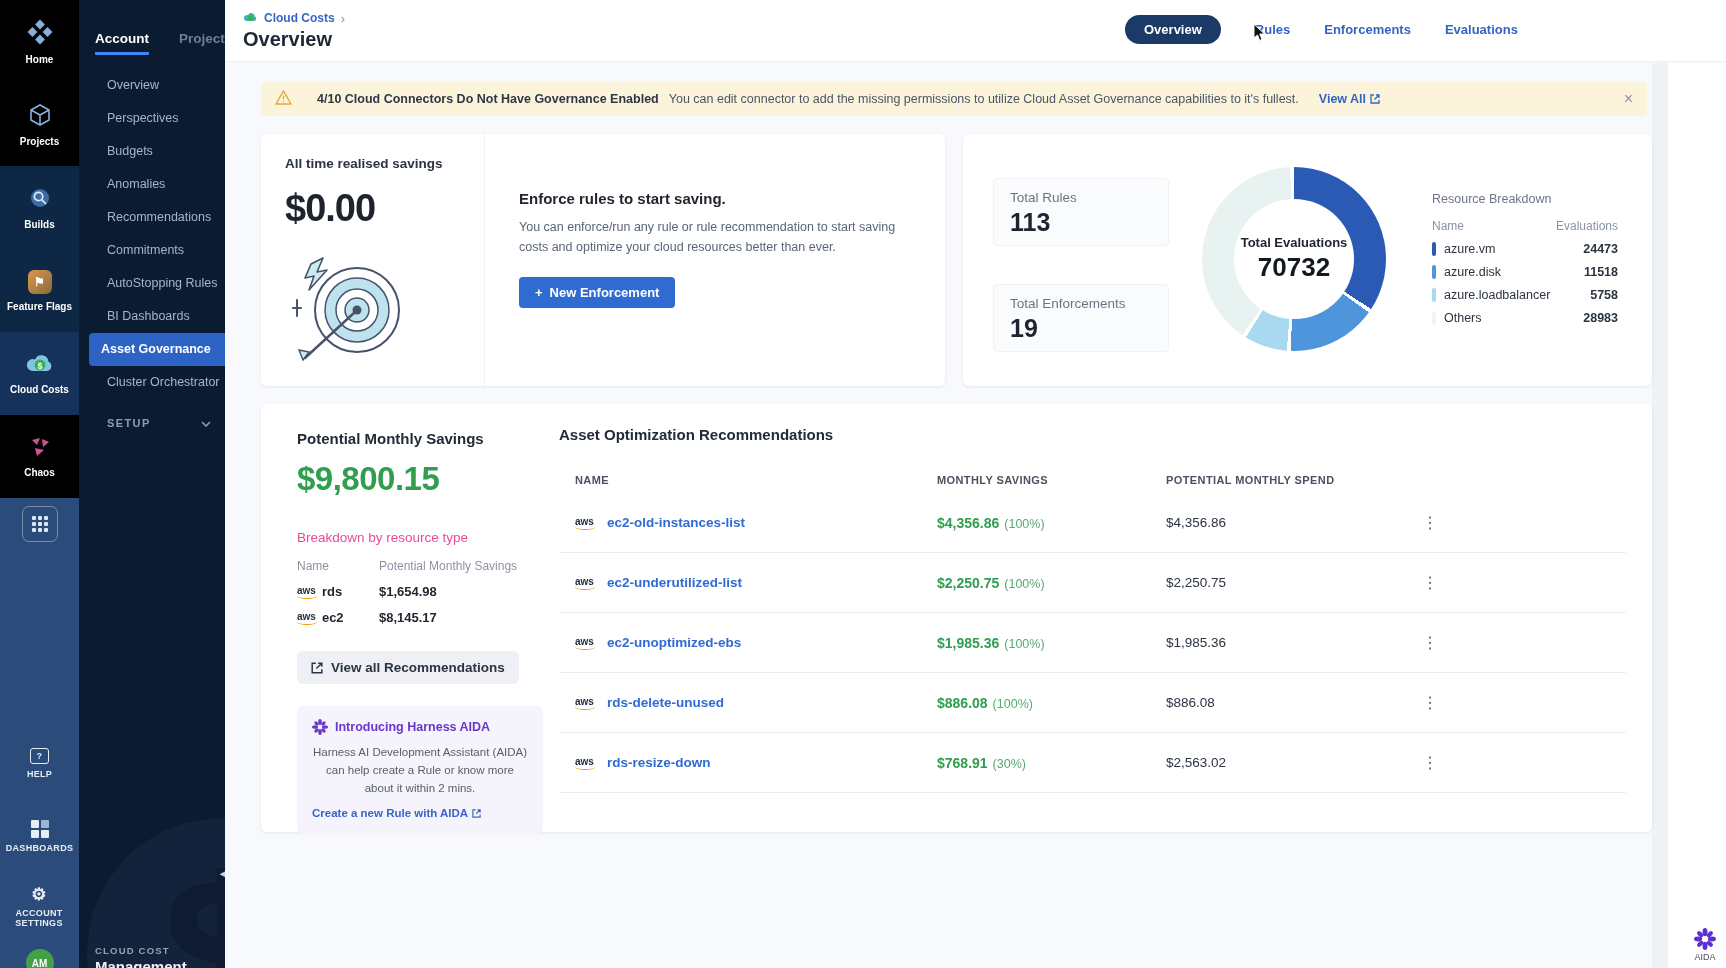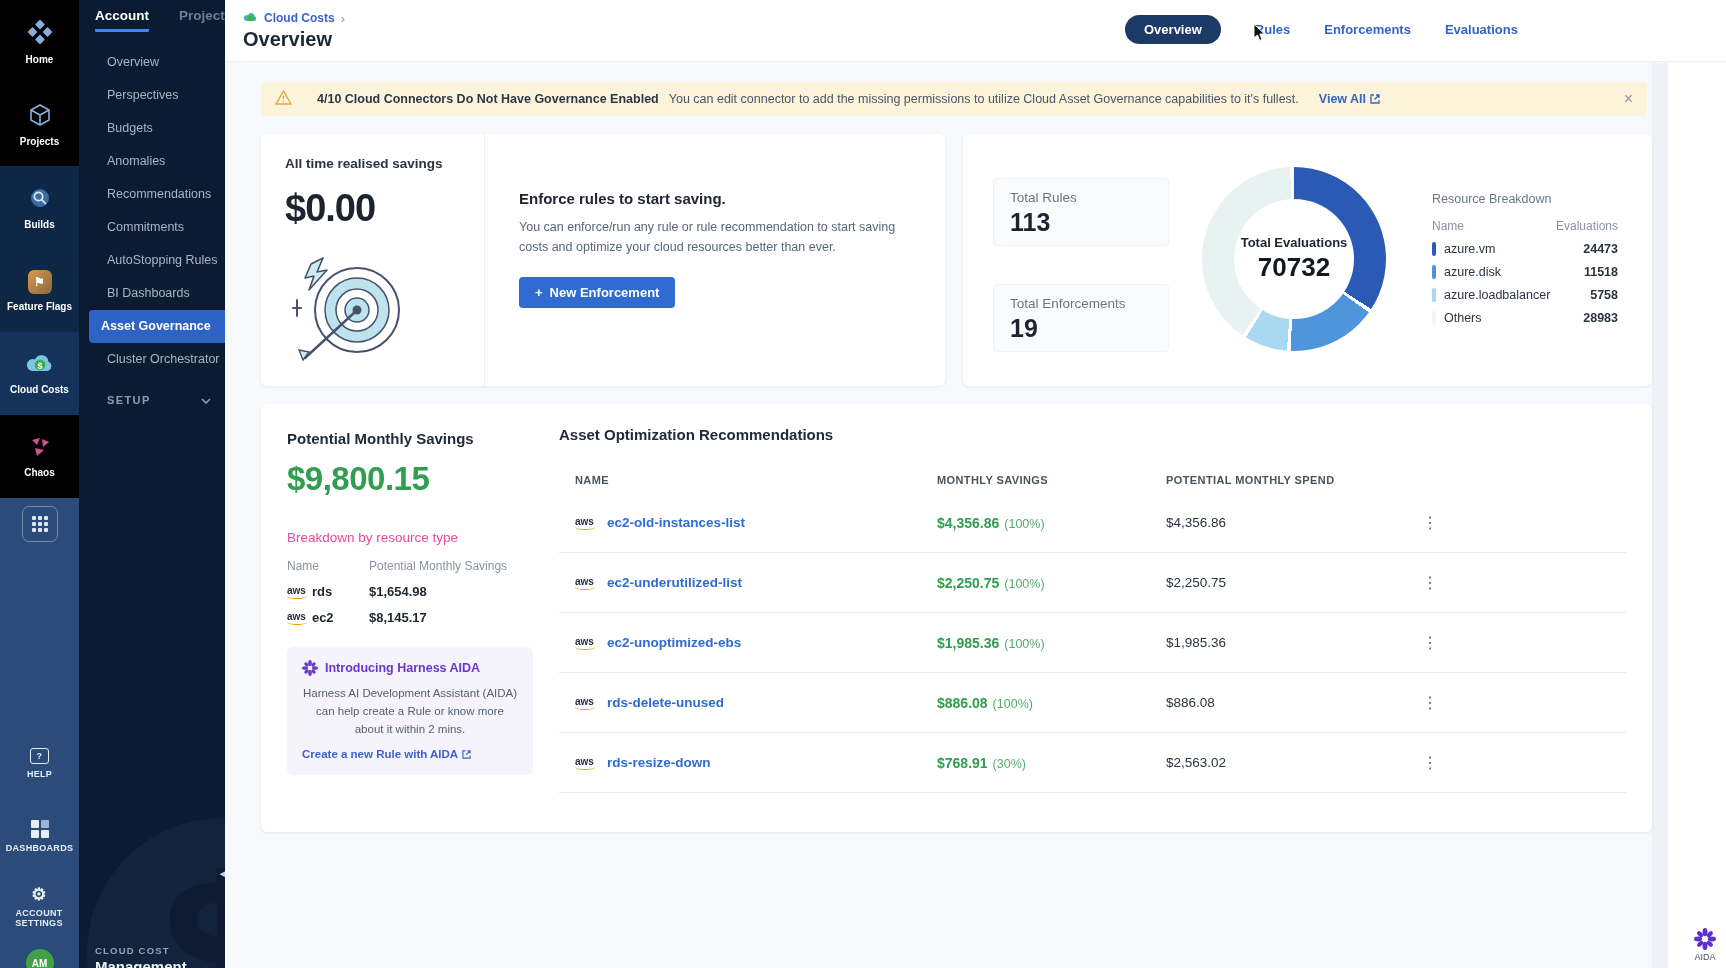--- a/index.html
+++ b/index.html
@@ -27,21 +27,21 @@
   .dash-ico { display:grid; grid-template-columns:8px 8px; grid-template-rows:8px 8px; gap:2px; }
   .dash-ico i { background:#e7edf5; border-radius:1px; }
   .dash-ico i:nth-child(2){ background:#9fb4d0; }
   .gear { font-size:17px; line-height:17px; color:#e7edf5; }
   .avatar { position:absolute; left:50%; transform:translateX(-50%); bottom:-9px; width:28px; height:28px; border-radius:50%;
             background:#43a047; color:#fff; font-size:10px; font-weight:bold;
             display:flex; align-items:center; justify-content:center; cursor:pointer; }
 
   
   .sidebar { position:absolute; left:79px; top:0; width:146px; height:968px; background:#0b1b31; overflow:hidden; z-index:4; }
-  .side-tabs { display:flex; gap:30px; padding:8px 0 0 16px; }
+  .side-tabs { display:flex; gap:30px; padding:31px 0 0 16px; }
   .side-tab { font-size:13.5px; color:#6e8096; font-weight:bold; cursor:pointer; padding-bottom:6px; }
   .side-tab.active { color:#fff; border-bottom:3px solid #4285f4; border-radius:1px; }
   .menu { margin-top:14px; }
   .menu-item { height:33px; line-height:33px; padding-left:28px; font-size:12.5px; color:#a9b5c5;
                white-space:nowrap; cursor:pointer; }
   .menu-item.selected { background:#2e63c6; color:#fff; font-weight:bold; margin-left:10px; padding-left:12px;
                         border-radius:4px 0 0 4px; }
   .setup-row { margin-top:18px; padding:0 14px 0 28px; display:flex; align-items:center; justify-content:space-between;
                color:#8d9db5; font-size:11px; font-weight:bold; letter-spacing:1.4px; cursor:pointer; }
   .watermark { position:absolute; left:8px; bottom:-120px; width:270px; height:270px; border-radius:50%;
@@ -111,21 +111,21 @@
   .legend-title { font-size:12.5px; color:#6d7687; }
   .legend-head { display:flex; justify-content:space-between; margin-top:13px; font-size:12px; color:#8a93a3; }
   .legend-row { display:flex; align-items:center; margin-top:9px; font-size:12.5px; color:#2b3440; }
   .legend-row .sw { width:4px; height:14px; border-radius:2px; margin-right:8px; }
   .legend-row .nm { flex:1; }
   .legend-row .ev { font-weight:bold; }
   .sw-vm{background:#2b5ab4;} .sw-disk{background:#4e95db;} .sw-lb{background:#a9d9f1;} .sw-oth{background:#eef5f3;}
 
   
   .card-bottom { left:36px; top:404px; width:1391px; height:428px; }
-  .pm-col { position:absolute; left:26px; top:26px; width:250px; }
+  .pm-col { position:absolute; left:36px; top:26px; width:250px; }
   .pm-title { font-size:15px; font-weight:bold; color:#232b36; }
   .pm-amount { font-size:33px; font-weight:bold; color:#2f9e4e; margin-top:13px; letter-spacing:-0.5px; }
   .pm-sub { font-size:13.5px; color:#ec4899; margin-top:32px; }
   .pm-head { display:flex; margin-top:14px; font-size:12px; color:#8a93a3; }
   .pm-head .c1 { width:82px; } 
   .pm-row { display:flex; align-items:center; margin-top:11px; font-size:13px; color:#1f2630; font-weight:bold; }
   .pm-row .c1 { width:82px; display:flex; align-items:center; gap:6px; font-weight:bold; }
   .aws-mark { position:relative; font-size:10px; font-weight:bold; color:#232f3e; padding-bottom:3px; }
   .aws-mark::after { content:""; position:absolute; left:0; right:-1px; bottom:0; height:5px;
                      border-bottom:1.6px solid #f79400; border-radius:0 0 60% 60%; }
@@ -437,20 +437,27 @@
         </span>
         <span>$1,654.98</span>
       </div>
       <div class="pm-row">
         <span class="c1">
           <span class="aws-mark">aws</span>
           <span>ec2</span>
         </span>
         <span>$8,145.17</span>
       </div>
+      <button class="view-all-btn">
+        <svg width="12" height="12" viewBox="0 0 10 10" fill="none" stroke="#2b3440" stroke-width="1.2">
+          <path d="M4 1 H1 V9 H9 V6"></path>
+            <path d="M6 1 H9 V4 M9 1 L4.5 5.5"></path>
+        </svg>
+        <span>View all Recommendations</span>
+      </button>
       <div class="aida-box">
         <div class="aida-head">
           <svg width="16" height="16" viewBox="0 0 16 16">
             <g fill="#6938c9">
               <ellipse cx="8" cy="3" rx="1.8" ry="3"></ellipse>
               <ellipse cx="8" cy="13" rx="1.8" ry="3"></ellipse>
               <ellipse cx="3" cy="8" rx="3" ry="1.8"></ellipse>
               <ellipse cx="13" cy="8" rx="3" ry="1.8"></ellipse>
               <ellipse cx="4.5" cy="4.5" rx="1.6" ry="2.6" transform="rotate(-45 4.5 4.5)"></ellipse>
               <ellipse cx="11.5" cy="11.5" rx="1.6" ry="2.6" transform="rotate(-45 11.5 11.5)"></ellipse>

